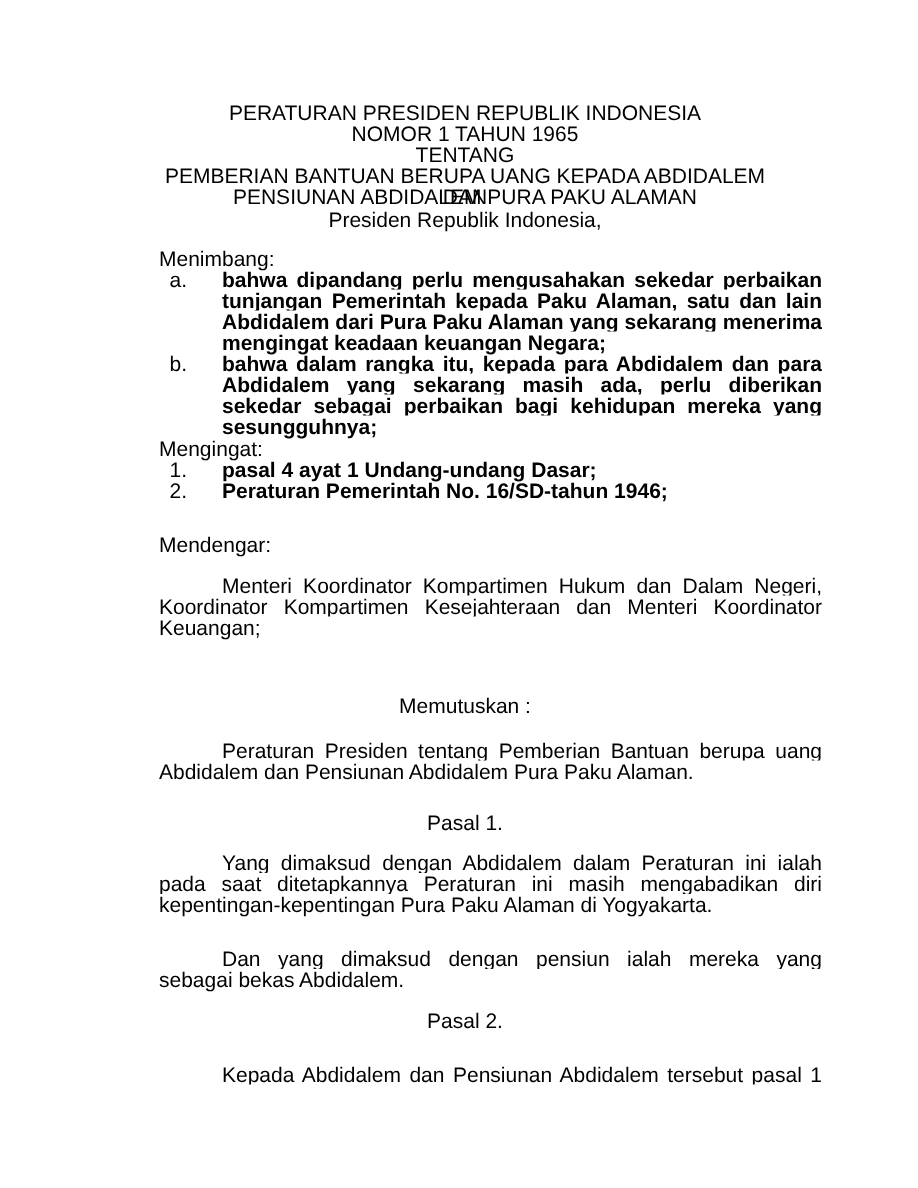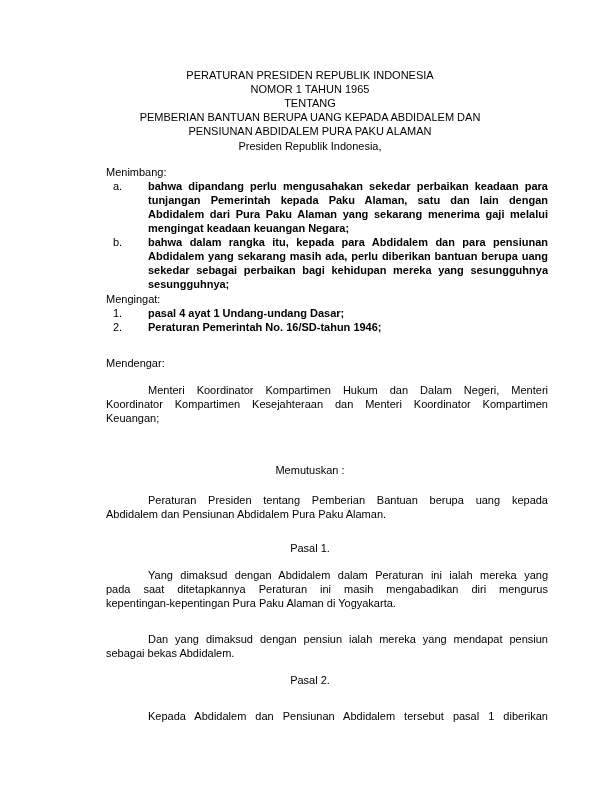--- a/index.html
+++ b/index.html
@@ -7,21 +7,21 @@
     padding: 0;
     background: #ffffff;
   }
   .page {
     position: relative;
     width: 576px;
     height: 792px;
     background: #ffffff;
     overflow: hidden;
     font-family: "Liberation Sans", "DejaVu Sans", sans-serif;
-    font-size: 11px;
+    font-size: 14px;
     line-height: 14px;
     color: #000000;
   }
   .content {
     position: absolute;
     left: 106px;
     top: 68px;
     width: 442px;
   }
   .line {

